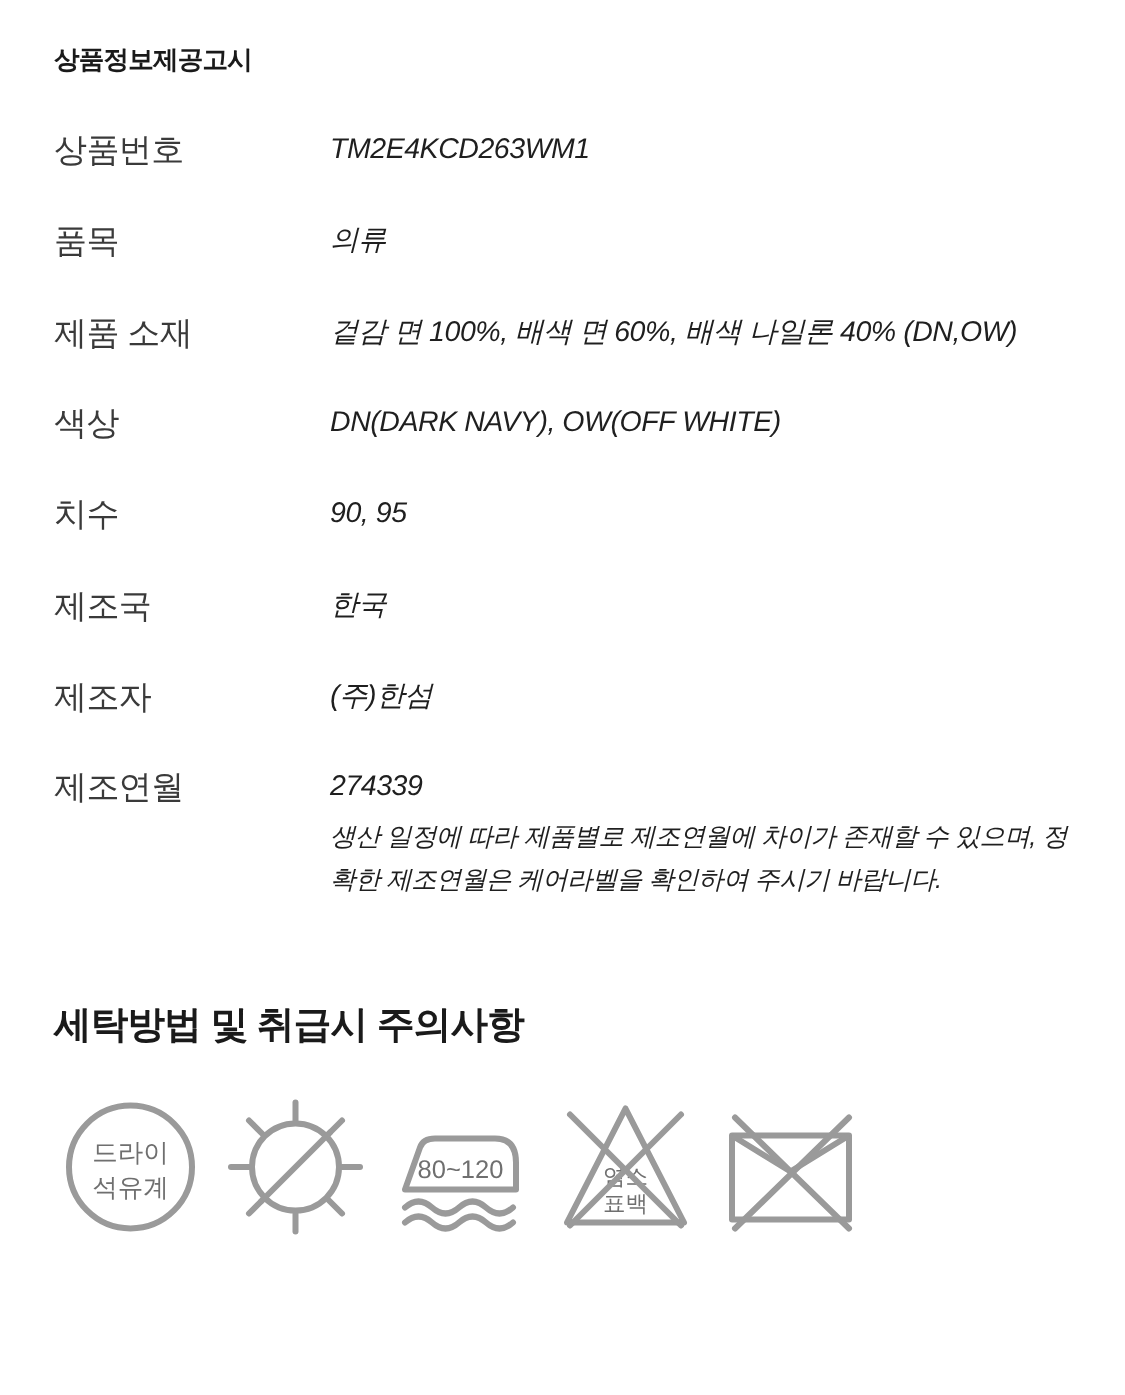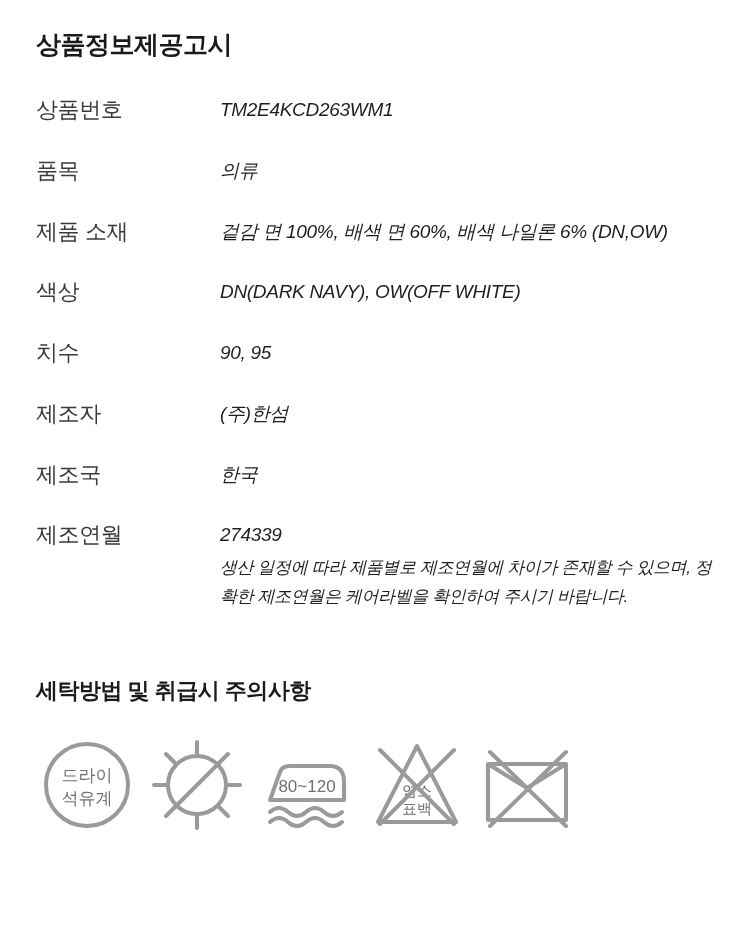--- a/index.html
+++ b/index.html
@@ -13,21 +13,21 @@
     color: #222222;
     overflow: hidden;
   }
   .page {
     width: 750px;
     height: 930px;
     padding: 28px 36px 0 36px;
     position: relative;
   }
   .section-title {
-    font-size: 25px;
+    font-size: 17px;
     font-weight: bold;
     letter-spacing: -0.5px;
     color: #1a1a1a;
     margin: 0 0 34px 0;
   }
   .info-table {
     width: 100%;
     border-collapse: collapse;
   }
   .info-table tr {
@@ -57,21 +57,21 @@
   }
   .note {
     display: block;
     font-size: 17px;
     color: #1f1f1f;
     line-height: 1.72;
     letter-spacing: -0.4px;
     margin-top: 2px;
   }
   .care-title {
-    font-size: 22px;
+    font-size: 25px;
     font-weight: bold;
     letter-spacing: -0.5px;
     color: #1a1a1a;
     margin: 64px 0 0 0;
   }
   .care-icons {
     display: flex;
     align-items: flex-start;
     gap: 16px;
     margin-top: 32px;
@@ -101,37 +101,37 @@
       <tr>
         <th>상품번호</th>
         <td>TM2E4KCD263WM1</td>
       </tr>
       <tr>
         <th>품목</th>
         <td>의류</td>
       </tr>
       <tr>
         <th>제품 소재</th>
-        <td>겉감 면 100%, 배색 면 60%, 배색 나일론 6% (DN,OW)</td>
+        <td>겉감 면 100%, 배색 면 60%, 배색 나일론 40% (DN,OW)</td>
       </tr>
       <tr>
         <th>색상</th>
         <td>DN(DARK NAVY), OW(OFF WHITE)</td>
       </tr>
       <tr>
         <th>치수</th>
         <td>90, 95</td>
       </tr>
       <tr>
+        <th>제조국</th>
+        <td>한국</td>
+      </tr>
+      <tr>
         <th>제조자</th>
         <td>(주)한섬</td>
-      </tr>
-      <tr>
-        <th>제조국</th>
-        <td>한국</td>
       </tr>
       <tr>
         <th>제조연월</th>
         <td>
           <span>274339</span>
           <span class="note">생산 일정에 따라 제품별로 제조연월에 차이가 존재할 수 있으며, 정확한 제조연월은 케어라벨을 확인하여 주시기 바랍니다.</span>
         </td>
       </tr>
     </tbody>
   </table>

